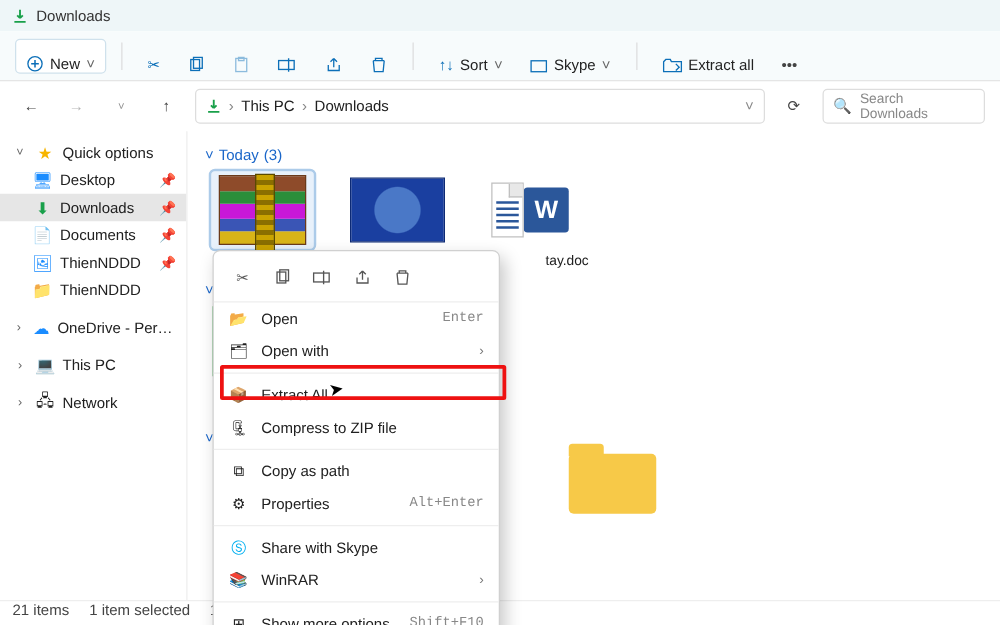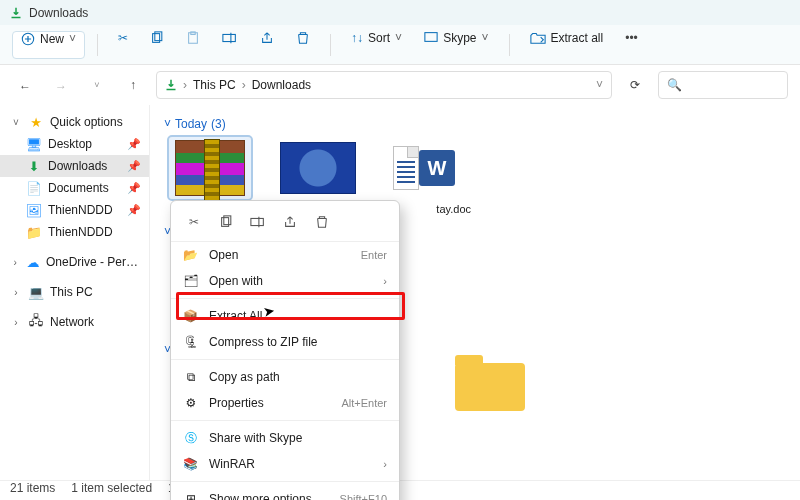--- a/index.html
+++ b/index.html
@@ -1,19 +1,19 @@
 <!DOCTYPE html>
 <html><head>
 <meta charset="utf-8">
 <style>
   * { box-sizing: border-box; margin: 0; padding: 0; font-family: "Segoe UI", Arial, sans-serif; font-size: 12px; }
   body { width: 800px; height: 500px; background: #fff; overflow: hidden; color: #202020; }
   .titlebar { height: 25px; background: #eef6f8; display: flex; align-items: center; padding: 0 10px; gap: 7px; font-size: 11px; color: #333; }
   .toolbar { height: 40px; background: #f7fbfc; display: flex; align-items: center; padding: 0 12px; gap: 6px; border-bottom: 1px solid #e5e5e5; }
-  .tb-btn { display: flex; align-items: flex-start; gap: 5px; height: 28px; padding: 0 8px; border-radius: 4px; cursor: pointer; color: #0c6fb8; }
+  .tb-btn { display: flex; align-items: flex-end; gap: 5px; height: 28px; padding: 0 8px; border-radius: 4px; cursor: pointer; color: #0c6fb8; }
   .tb-btn.textbtn { color: #222; }
   .tb-div { width: 1px; height: 22px; background: #ddd; margin: 0 6px; }
   .new-btn { border: 1px solid #cfe1ec; background: #fff; }
   .addrrow { height: 40px; display: flex; align-items: center; padding: 0 12px; gap: 10px; }
   .navarrow { width: 26px; height: 26px; display:flex; align-items:center; justify-content:center; color:#444; }
   .addrbar { flex: 1; height: 28px; border: 1px solid #ddd; border-radius: 4px; display: flex; align-items: center; padding: 0 8px; gap: 6px; font-size: 12px; }
   .chev { color: #888; }
   .circ { width:26px; height:26px; display:flex;align-items:center;justify-content:center;color:#444;}
   .searchbox { width: 130px; height: 28px; border: 1px solid #ddd; border-radius: 4px; display:flex; align-items:center; gap:6px; padding:0 8px; color:#888;}
   .body { display:flex; height: calc(500px - 25px - 40px - 40px - 20px); }
@@ -31,21 +31,21 @@
   .file { width:92px; display:flex; flex-direction:column; align-items:center; gap:4px; }
   .file.selected .thumb { outline:2px solid #accbe9; background:#e8f1fb; }
   .thumb { width:82px; height:62px; display:flex; align-items:center; justify-content:center; border-radius:3px; }
   .fname { font-size:11px; text-align:right; width:90px; white-space:nowrap; overflow:hidden; text-overflow:ellipsis;}
   .statusbar { height:20px; border-top:1px solid #eee; display:flex; gap:16px; padding:0 10px; font-size:11px; color:#444;}
   
   .ctxmenu { position:absolute; left:170px; top:200px; width:230px; background:#fff; border:1px solid #d0d0d0; box-shadow: 4px 6px 14px rgba(0,0,0,.22); border-radius:6px; padding:4px 0;}
   .ctx-top { display:flex; gap:6px; padding:6px 10px 8px 10px; border-bottom:1px solid #eee;}
   .ctx-mini { width:26px; height:22px; display:flex; align-items:center; justify-content:center; color:#5a5a5a; border-radius:4px;}
   .ctx-item { display:flex; align-items:center; gap:10px; padding:5px 12px; font-size:12px; position:relative; height:26px;}
-  .ctx-item .sc { position:absolute; right:12px; color:#888; font-size:11px;}
+  .ctx-item .sc { position:absolute; right:12px; color:#888; font-size:11px;font-family:Liberation Mono, monospace;}
   .ctx-item .arrow { position:absolute; right:12px; color:#777; font-size:11px;}
   .ctx-item .ic { width:16px; text-align:center;}
   .ctx-sep { height:1px; background:#eee; margin:4px 0;}
   .ctx-highlight { position:absolute; left:176px; top:292px; width:229px; height:28px; border:3px solid #e11; pointer-events:none; border-radius:2px;}
   .cursor { position:absolute; left:263px; top:303px; font-size:14px; color:#000; pointer-events:none; transform: rotate(-10deg);}
   
   .winrar { width:70px; height:56px; background:
     linear-gradient(#8e4b2a,#8e4b2a) 0 0/100% 12px no-repeat,
     linear-gradient(#2a8e3a,#2a8e3a) 0 12px/100% 10px no-repeat,
     linear-gradient(#c818d8,#c818d8) 0 22px/100% 12px no-repeat,
@@ -175,20 +175,21 @@
     <span class="chev">›</span>
     <span>This PC</span>
     <span class="chev">›</span>
     <span>Downloads</span>
     <span style="flex:1"></span>
     <span class="chev">˅</span>
   </div>
   <div class="circ">⟳</div>
   <div class="searchbox">
     <span>🔍</span>
+    <span style="font-size:11px">Search Downloads</span>
   </div>
 </div>
 
 <div class="body">
 
   <div class="sidebar">
     <div class="side-item">
       <span class="exp">˅</span>
       <span class="ic star">★</span>
       <span>Quick options</span>

